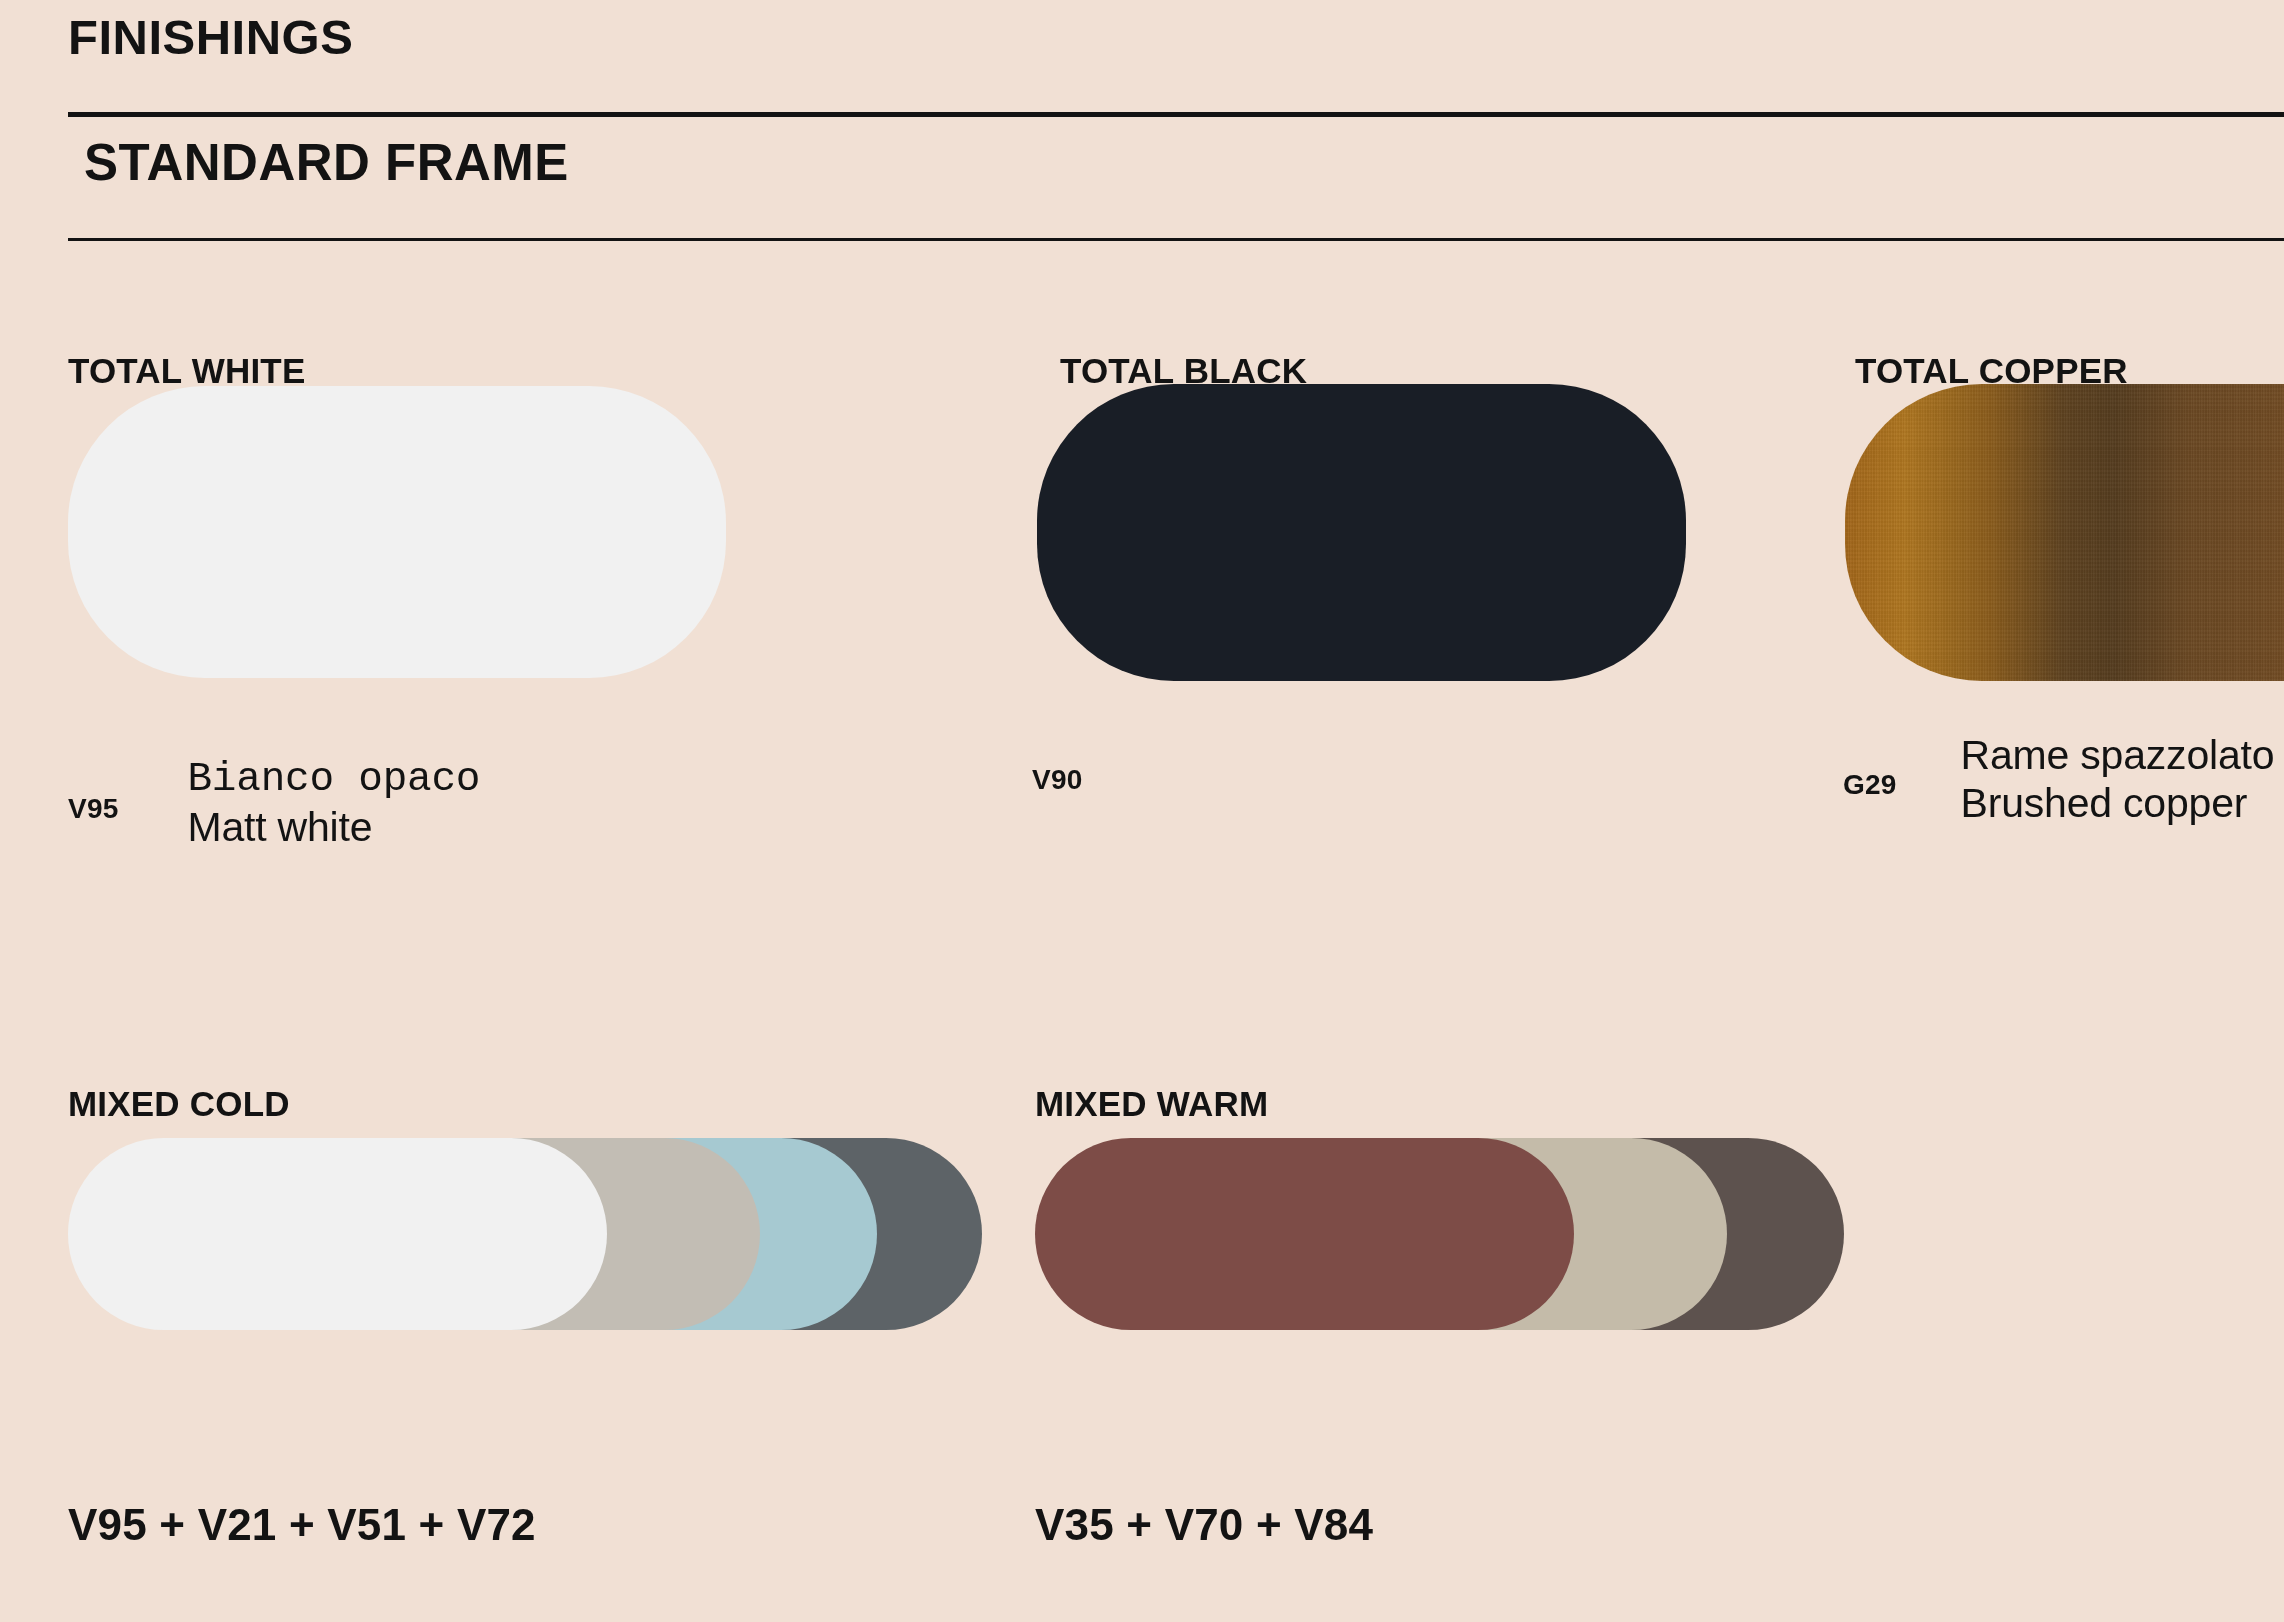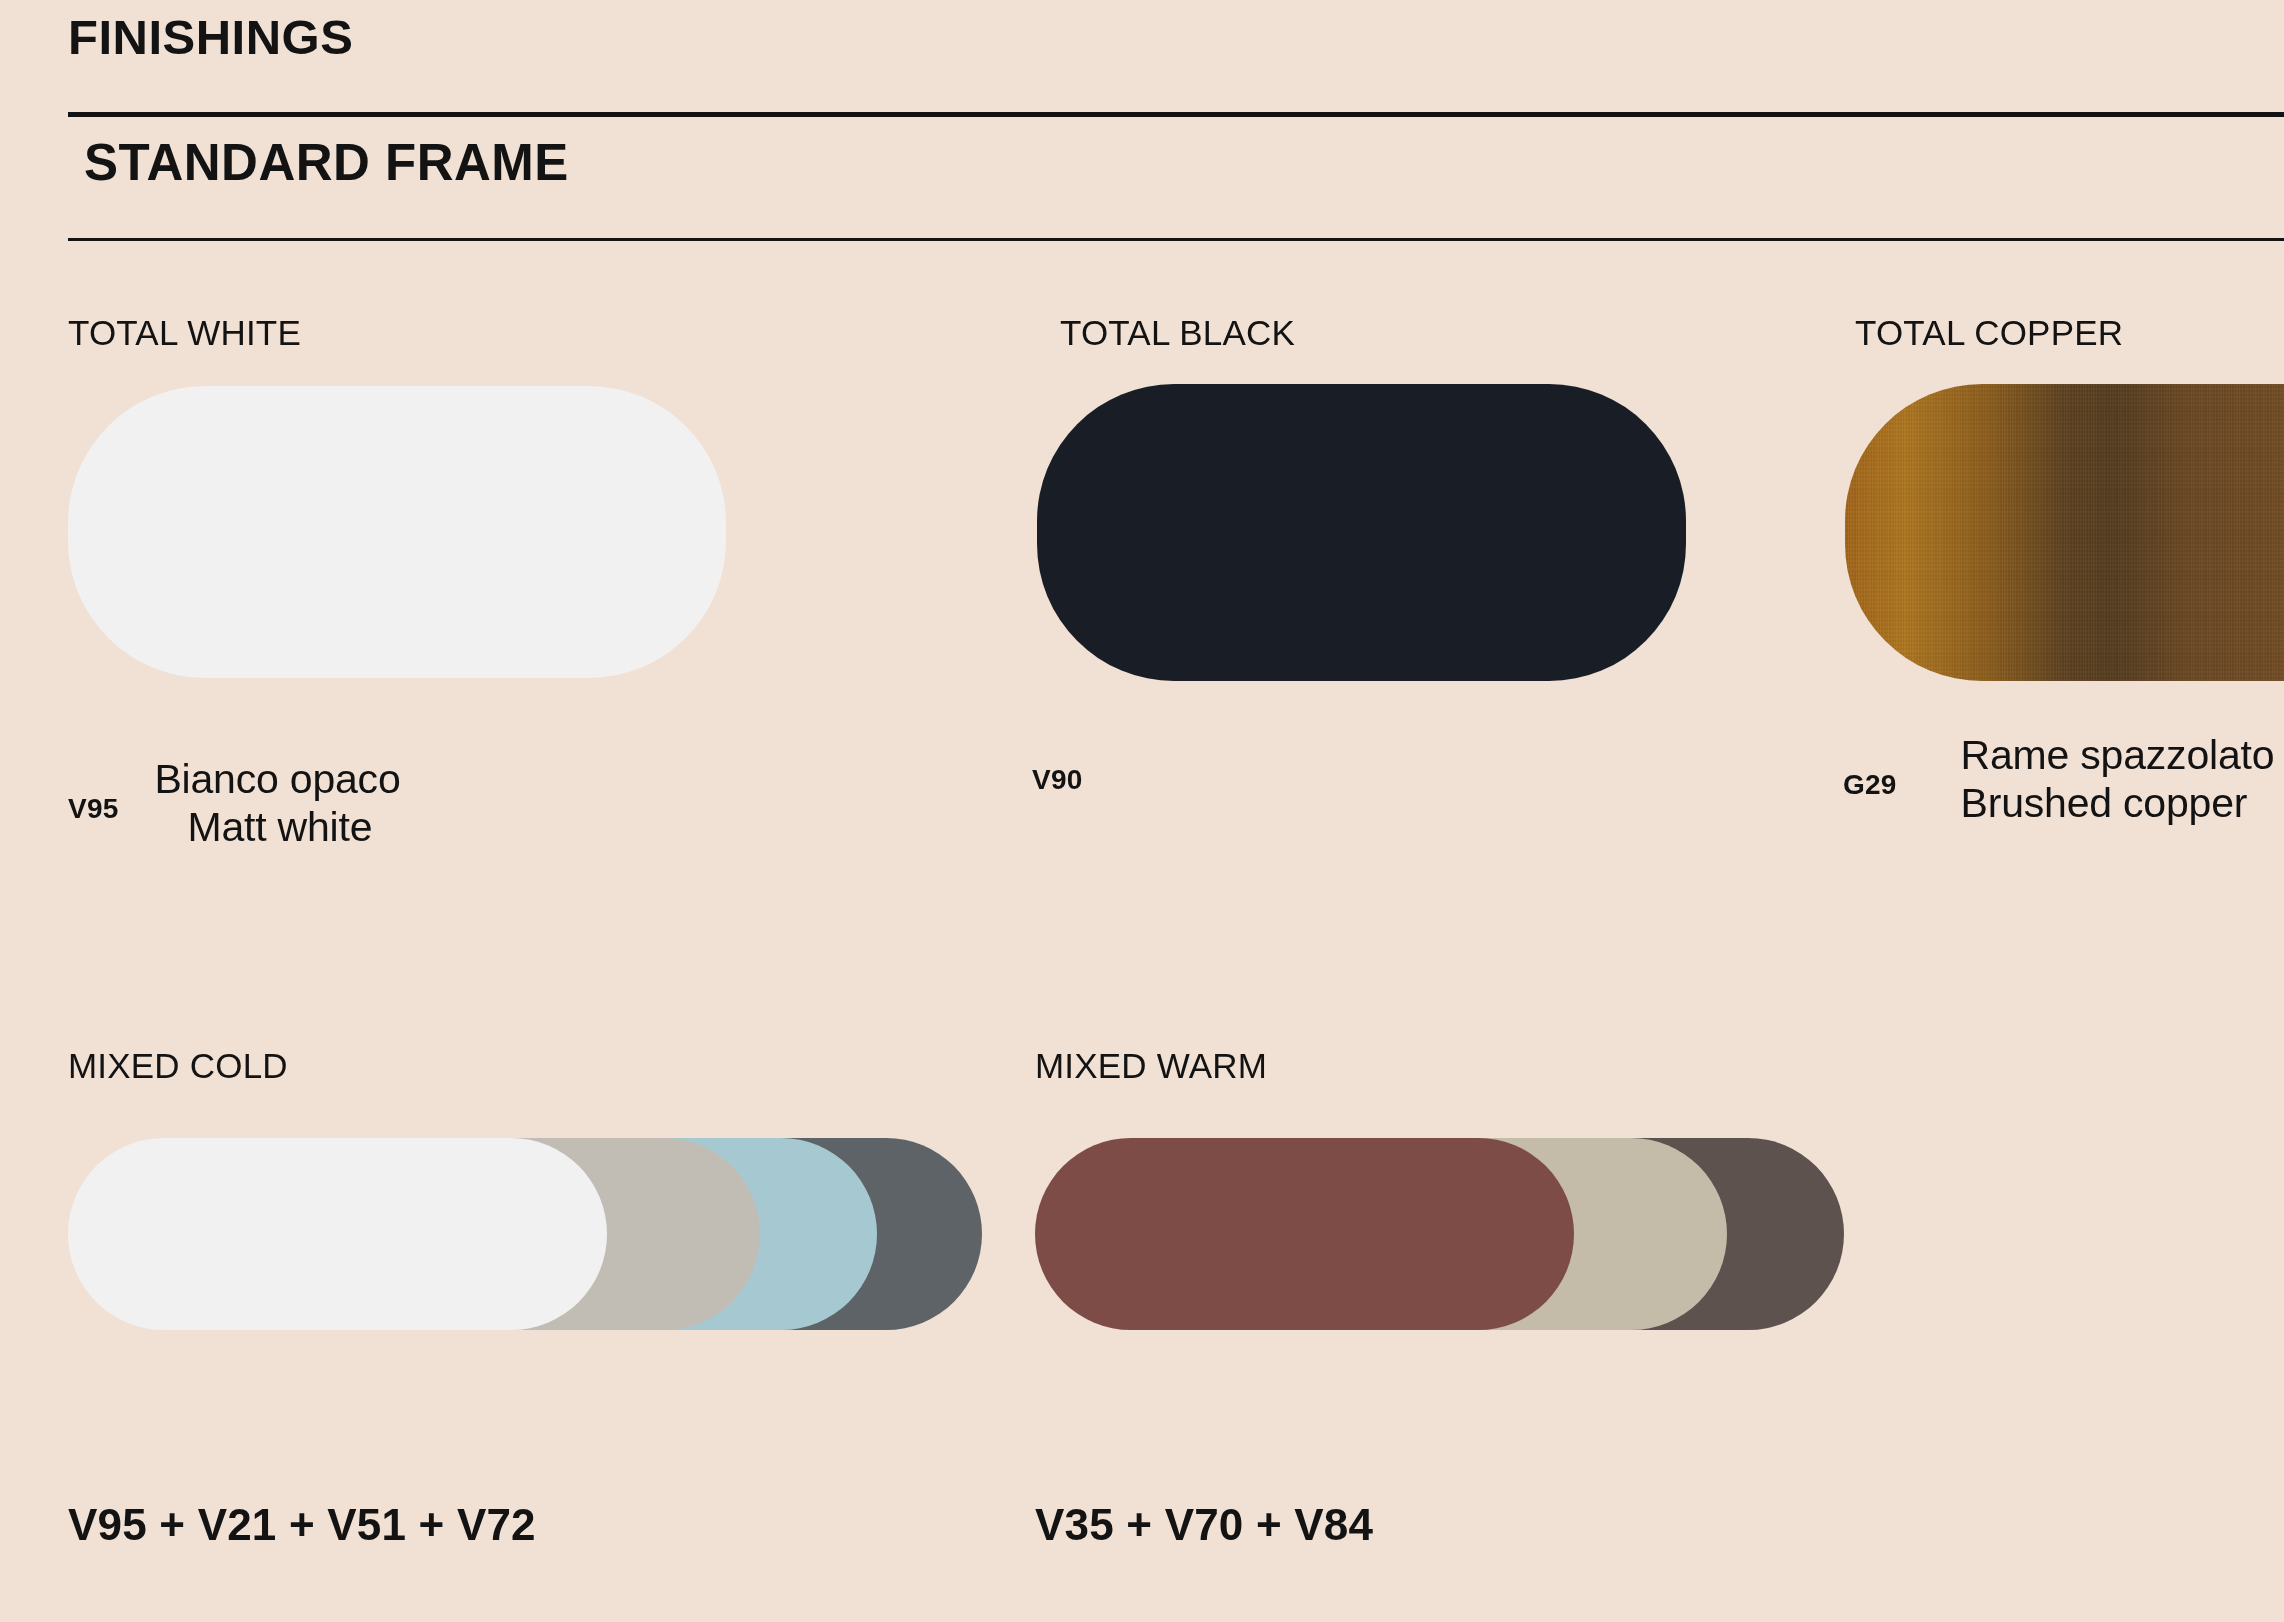--- a/index.html
+++ b/index.html
@@ -56,24 +56,25 @@
     top: 238px;
     width: 2495px;
     height: 3.2px;
     background: #131313;
   }
 
   
   .group-label {
     position: absolute;
     font-size: 35px;
-    font-weight: 400;
+    font-weight: 700;
     letter-spacing: 0.2px;
     line-height: 1;
     white-space: nowrap;
+    margin-top: 38px;
   }
 
   
   .swatch {
     position: absolute;
     border-radius: 137px;
   }
   .swatch-white  { background: #f1f1f1; }
   .swatch-black  { background: #191e26; }
   .swatch-copper {
@@ -158,21 +159,21 @@
   <div class="rule-top"></div>
 
   <div class="title-standard">STANDARD FRAME</div>
   <div class="rule-second"></div>
 
   <div class="group-label" style="left:68px; top:315px;">TOTAL WHITE</div>
   <div class="swatch swatch-white" style="left:68px; top:386px; width:658px; height:292px;"></div>
   <div class="caption" style="left:68px; top:756px;">
     <span class="code">V95</span>
     <span class="names">
-      <span class="name-it" style="margin-left:36px;">Bianco opaco</span>
+      <span class="name-it" style="margin-left:69px;font-family:Liberation Mono, monospace;">Bianco opaco</span>
       <span class="name-en" style="margin-left:69px;">Matt white</span>
     </span>
   </div>
 
   <div class="group-label" style="left:1060px; top:315px;">TOTAL BLACK</div>
   <div class="swatch swatch-black" style="left:1037px; top:384px; width:649px; height:297px;"></div>
   <div class="caption" style="left:1032px; top:756px;flex-direction:column;">
     <span class="code">V90</span>
   </div>
 

